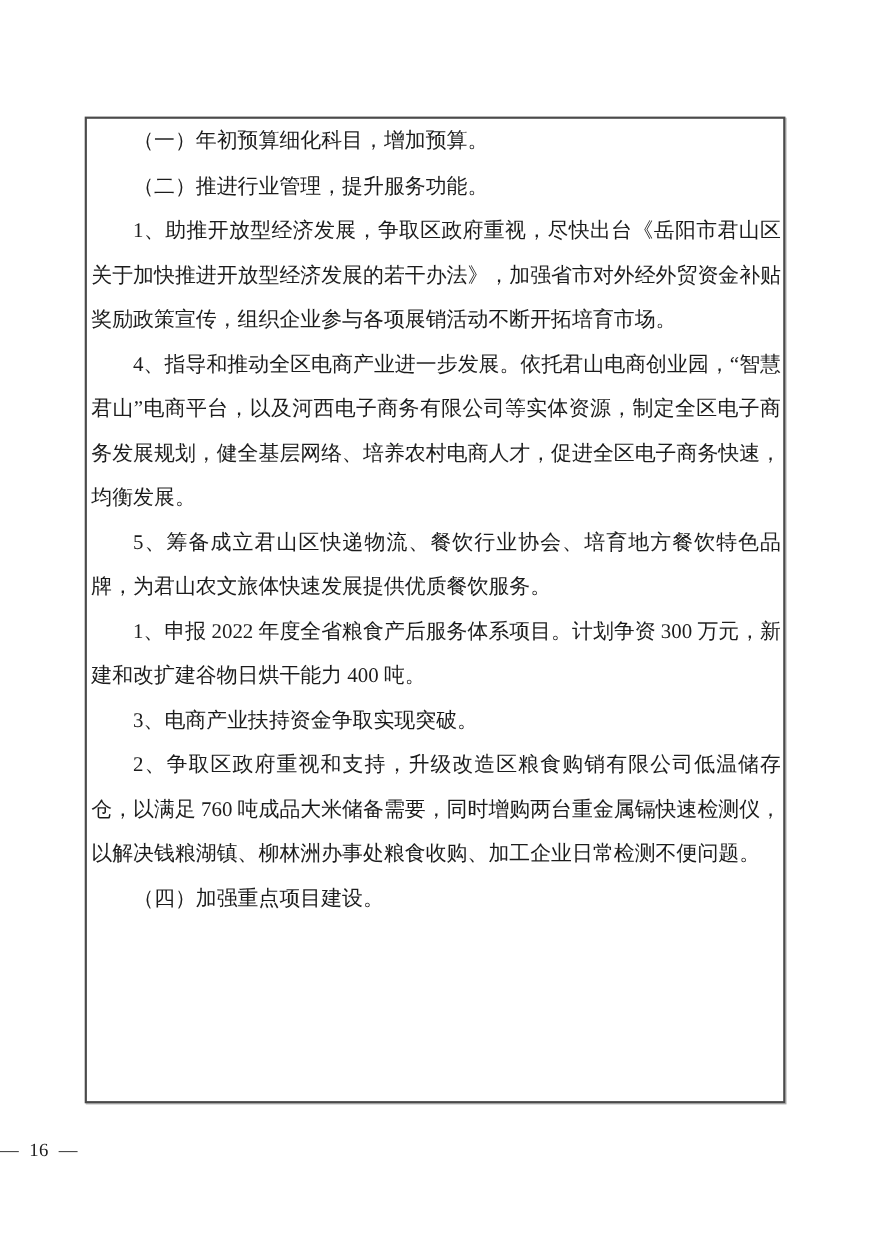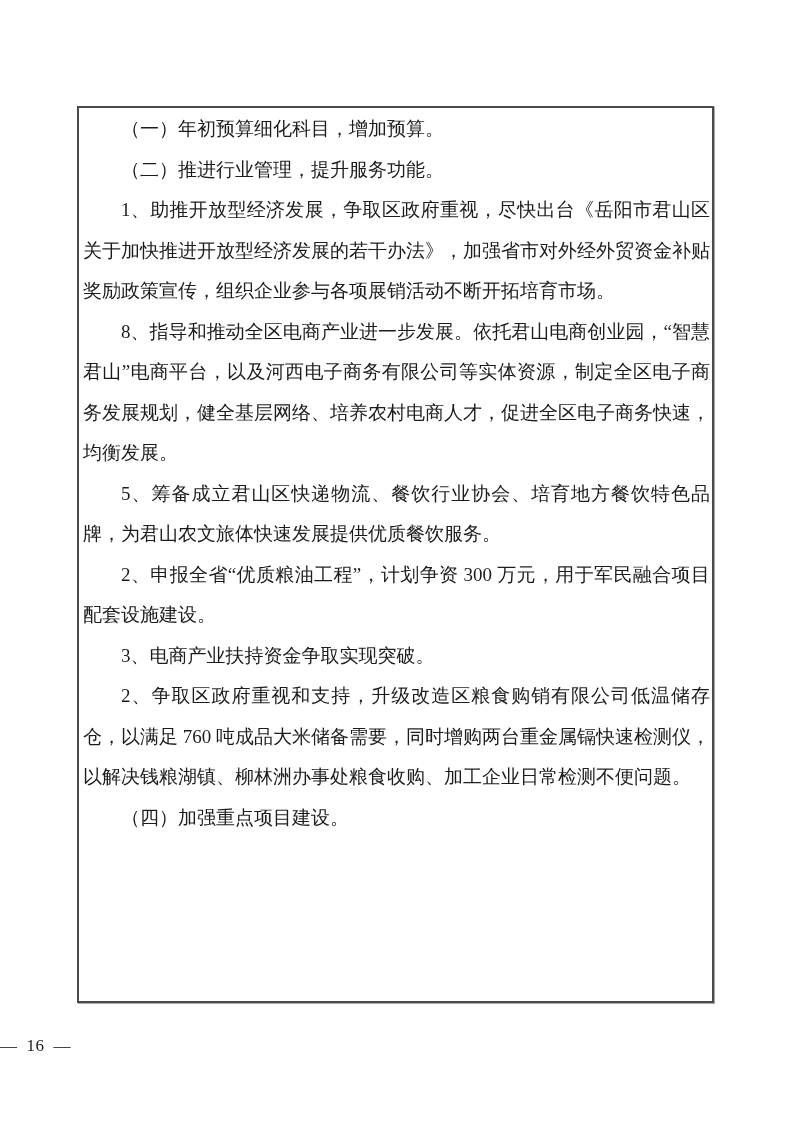--- a/index.html
+++ b/index.html
@@ -54,23 +54,23 @@
 </style>
 </head>
 <body>
 
 <div class="page">
 
   <div class="content-box">
     <p class="para">（一）年初预算细化科目，增加预算。</p>
     <p class="para">（二）推进行业管理，提升服务功能。</p>
     <p class="para">1、助推开放型经济发展，争取区政府重视，尽快出台《岳阳市君山区关于加快推进开放型经济发展的若干办法》，加强省市对外经外贸资金补贴奖励政策宣传，组织企业参与各项展销活动不断开拓培育市场。</p>
-    <p class="para">8、指导和推动全区电商产业进一步发展。依托君山电商创业园，“智慧君山”电商平台，以及河西电子商务有限公司等实体资源，制定全区电子商务发展规划，健全基层网络、培养农村电商人才，促进全区电子商务快速，均衡发展。</p>
+    <p class="para">4、指导和推动全区电商产业进一步发展。依托君山电商创业园，“智慧君山”电商平台，以及河西电子商务有限公司等实体资源，制定全区电子商务发展规划，健全基层网络、培养农村电商人才，促进全区电子商务快速，均衡发展。</p>
     <p class="para">5、筹备成立君山区快递物流、餐饮行业协会、培育地方餐饮特色品牌，为君山农文旅体快速发展提供优质餐饮服务。</p>
-    <p class="para">2、申报全省“优质粮油工程”，计划争资 300 万元，用于军民融合项目配套设施建设。</p>
+    <p class="para">1、申报 2022 年度全省粮食产后服务体系项目。计划争资 300 万元，新建和改扩建谷物日烘干能力 400 吨。</p>
     <p class="para">3、电商产业扶持资金争取实现突破。</p>
     <p class="para">2、争取区政府重视和支持，升级改造区粮食购销有限公司低温储存仓，以满足 760 吨成品大米储备需要，同时增购两台重金属镉快速检测仪，以解决钱粮湖镇、柳林洲办事处粮食收购、加工企业日常检测不便问题。</p>
     <p class="para">（四）加强重点项目建设。</p>
   </div>
 
   <div class="footer">
     <span>—</span><span class="page-num">16</span><span>—</span>
   </div>
 
 </div>

